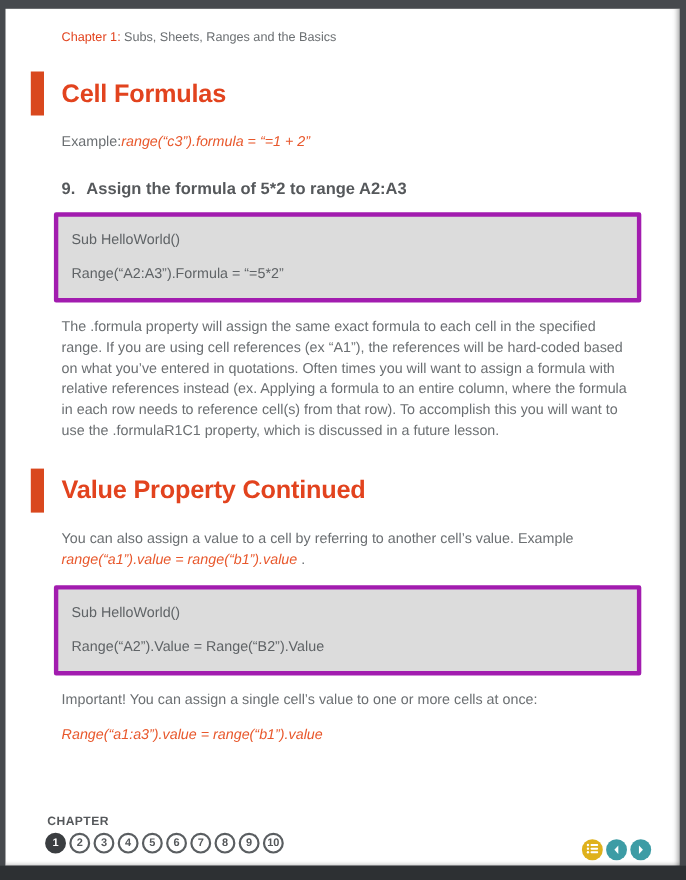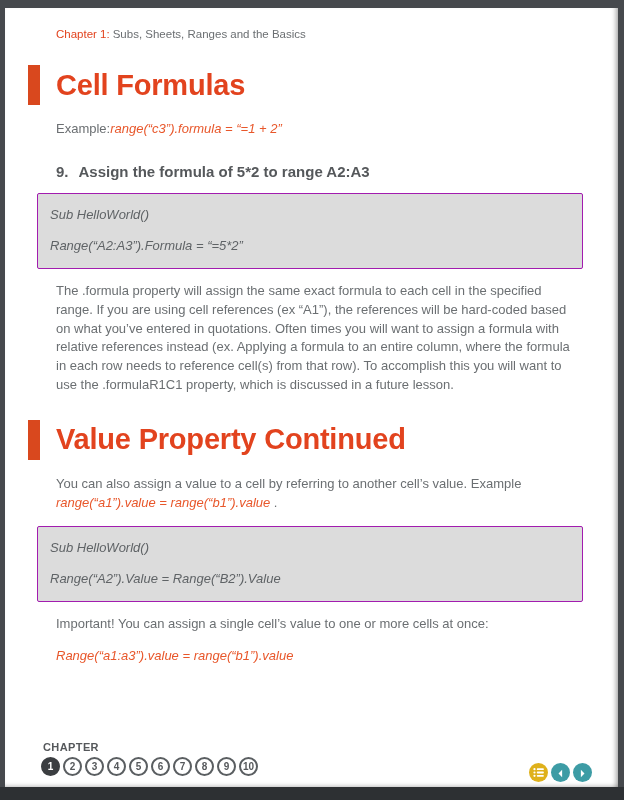--- a/index.html
+++ b/index.html
@@ -26,41 +26,40 @@
     margin:20px 40px 0 51px;
     font-size:11.5px; color:#6b6f72;
   }
   .eyebrow .chap { color:#E2431E; font-weight:normal; }
   .eyebrow .rest { margin-left:3px; }
 
   .section-head { display:flex; align-items:center; margin:25px 0 0 23px; }
   .accent-bar { width:12px; height:40px; background:#D9481E; flex:0 0 auto; }
   .section-title {
     margin:0 0 0 16px;
-    font-size:29px; font-weight:bold; color:#E2431E;
+    font-size:23px; font-weight:bold; color:#E2431E;
     letter-spacing:-0.2px;
   }
   .body-text {
     margin:15px 40px 0 51px;
     font-size:13px; line-height:1.45; color:#6b6f72;
   }
   .code-inline { color:#E8572B; font-style:italic; }
   .task {
     margin:24px 40px 0 51px;
     font-size:15px; font-weight:bold; color:#55585b;
   }
   .task .num9 { margin-right:10px; }
   .task .num10 { margin-right:17px; }
   .codeblock {
-    margin:13px 35px 0 32px;
+    margin:13px 35px 0 44px;
     background:#DCDCDC;
-    border:1px solid #a21caf;
+    border:4px solid #a21caf;
     border-radius:2px;
     padding:13px 12px 15px 12px;
-    font-style:italic;
   }
   .codeblock .line { font-size:13px; color:#5f6366; }
   .codeblock .line + .line { margin-top:16px; }
   .orange-line {
     margin:15px 40px 0 51px;
     font-size:13px; color:#E8572B; font-style:italic;
   }
   .sp1 { margin-top:13px; }
 
   .footer-left { position:absolute; left:36px; bottom:11px; }

